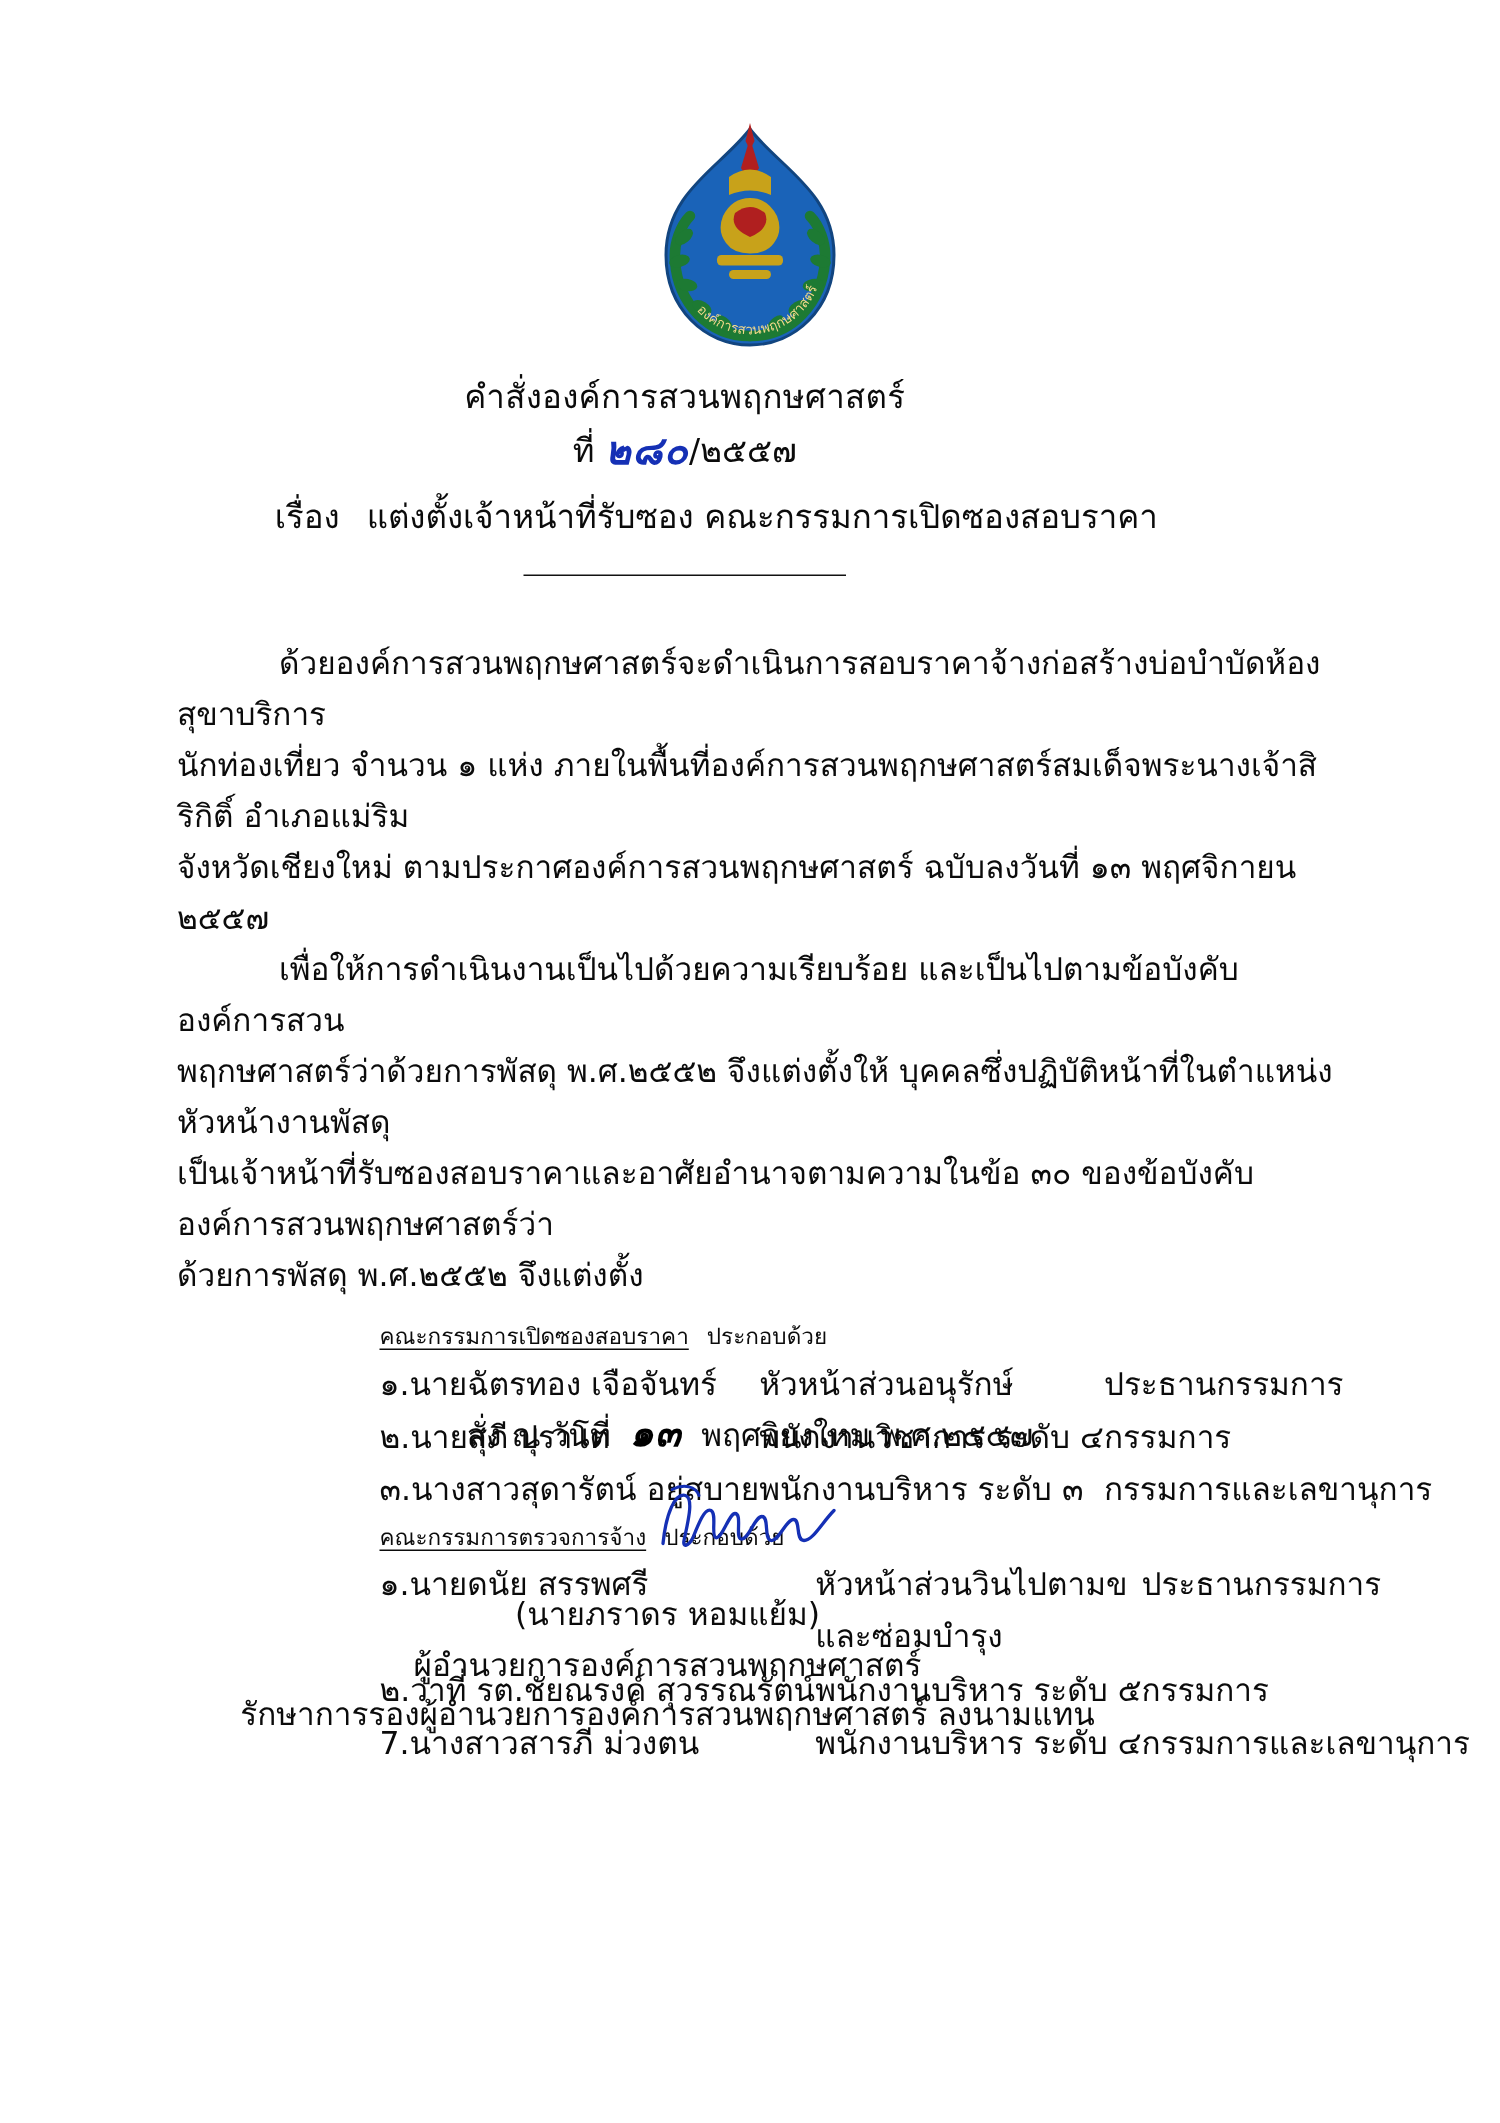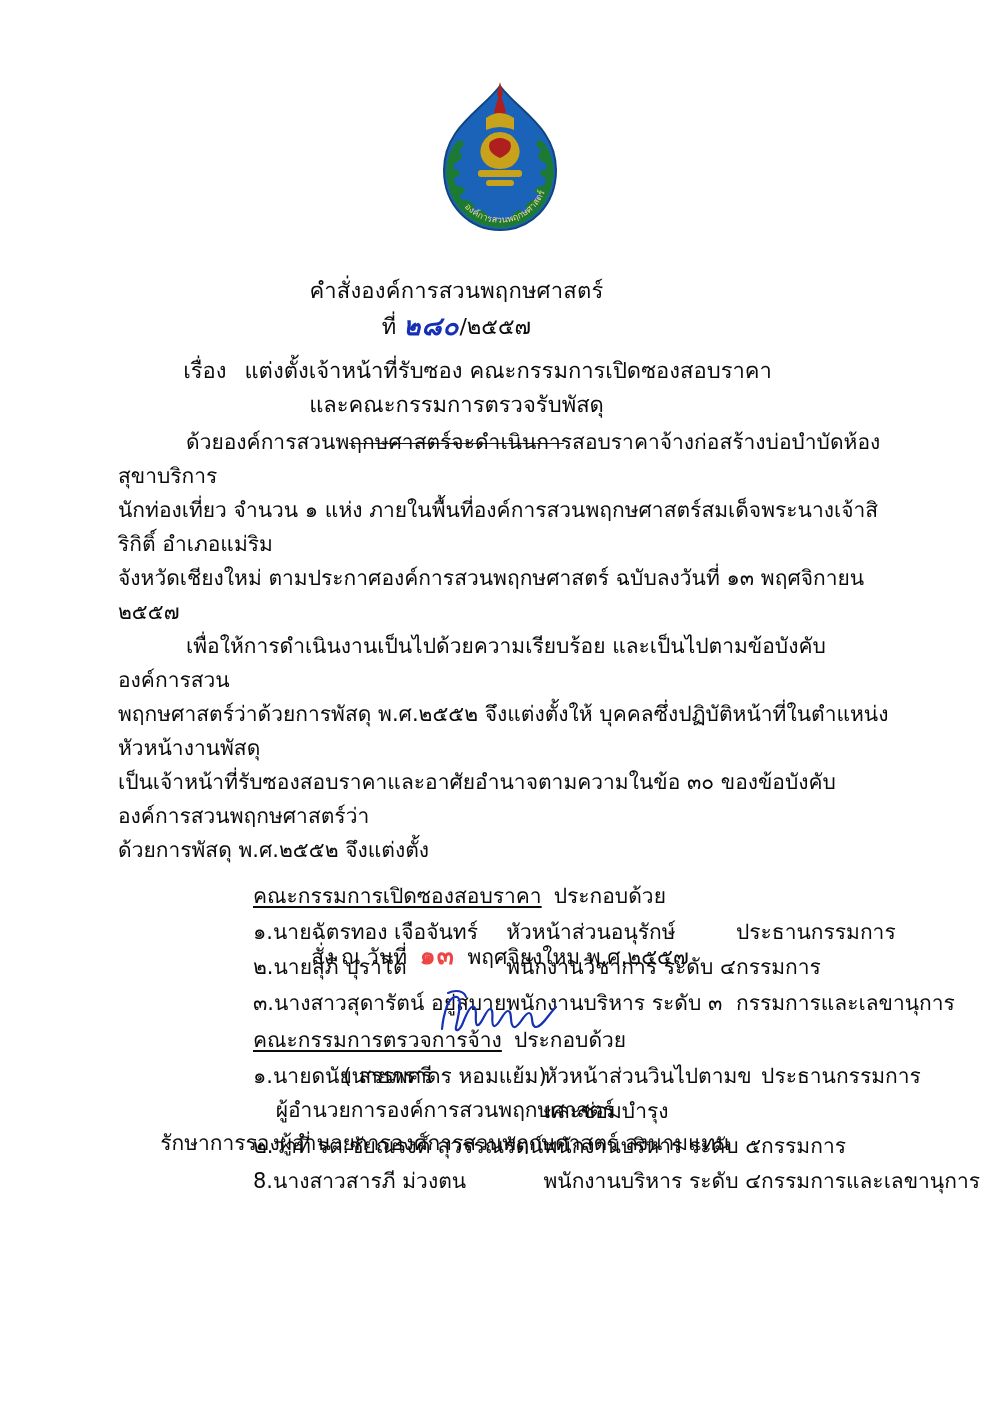--- a/index.html
+++ b/index.html
@@ -40,21 +40,20 @@
   .emblem svg { display:block; }
 
   
   .header {
     position: absolute;
     top: 250px;
     left: 0;
     width: 913px;
     text-align: center;
     line-height: 1.42;
-    margin-top: 25px;
   }
   .doc-title {
     font-size: 22px;
     letter-spacing: .2px;
   }
   .doc-number {
     font-size: 22px;
     margin-top: 2px;
   }
   .doc-number .hand {
@@ -95,21 +94,21 @@
   .para { text-indent: 0; }
   .para p { margin: 0; }
   .indent { display:inline-block; width: 68px; }
 
   
   .committee {
     margin-top: 12px;
     margin-left: 135px;
   }
   .comm-head {
-    font-size: 21px;
+    font-size: 15px;
     margin-bottom: 2px;
   }
   .comm-head .u {
     text-decoration: underline;
     text-underline-offset: 3px;
   }
   .comm-head .after { margin-left: 12px; }
 
   table.members {
     border-collapse: collapse;
@@ -129,22 +128,23 @@
   .dateline {
     position: absolute;
     top: 935px;
     left: 0;
     width: 1000px;
     text-align: center;
     font-size: 21px;
   }
   .dateline .hand {
     font-family: "DejaVu Serif", "Liberation Serif", serif;
-    color: #ef4444;
+    color: #000000;
     font-weight: 700;
+    font-style: italic;
     font-size: 25px;
     letter-spacing: 1px;
     margin: 0 6px;
   }
 
   
   .signature {
     position: absolute;
     top: 985px;
     left: 0;
@@ -214,21 +214,20 @@
 
   <div class="header">
     <div class="doc-title">คำสั่งองค์การสวนพฤกษศาสตร์</div>
     <div class="doc-number">
       <span>ที่</span>
       <span class="hand">๒๘๐</span><span>/๒๕๕๗</span>
     </div>
     <div class="doc-subject">
       <span class="lbl">เรื่อง</span><span>แต่งตั้งเจ้าหน้าที่รับซอง คณะกรรมการเปิดซองสอบราคา</span>
     </div>
-    <div class="doc-subject2">และคณะกรรมการตรวจรับพัสดุ</div>
     <div class="rule"></div>
   </div>
 
   <div class="body">
     <div class="para">
       <p><span class="indent"></span><span>ด้วยองค์การสวนพฤกษศาสตร์จะดำเนินการสอบราคาจ้างก่อสร้างบ่อบำบัดห้องสุขาบริการ</span></p>
       <p><span>นักท่องเที่ยว จำนวน ๑ แห่ง  ภายในพื้นที่องค์การสวนพฤกษศาสตร์สมเด็จพระนางเจ้าสิริกิติ์ อำเภอแม่ริม</span></p>
       <p><span>จังหวัดเชียงใหม่ ตามประกาศองค์การสวนพฤกษศาสตร์ ฉบับลงวันที่ ๑๓ พฤศจิกายน ๒๕๕๗</span></p>
       <p><span class="indent"></span><span>เพื่อให้การดำเนินงานเป็นไปด้วยความเรียบร้อย และเป็นไปตามข้อบังคับองค์การสวน</span></p>
       <p><span>พฤกษศาสตร์ว่าด้วยการพัสดุ พ.ศ.๒๕๕๒ จึงแต่งตั้งให้ บุคคลซึ่งปฏิบัติหน้าที่ในตำแหน่ง หัวหน้างานพัสดุ</span></p>
@@ -276,21 +275,21 @@
             <td class="c-name"></td>
             <td class="c-pos">และซ่อมบำรุง</td>
             <td class="c-role"></td>
           </tr>
           <tr>
             <td class="c-name">๒.ว่าที่ รต.ชัยณรงค์  สุวรรณรัตน์</td>
             <td class="c-pos">พนักงานบริหาร ระดับ ๕</td>
             <td class="c-role">กรรมการ</td>
           </tr>
           <tr>
-            <td class="c-name">8.นางสาวสารภี  ม่วงตน</td>
+            <td class="c-name">7.นางสาวสารภี  ม่วงตน</td>
             <td class="c-pos">พนักงานบริหาร ระดับ ๔</td>
             <td class="c-role">กรรมการและเลขานุการ</td>
           </tr>
         </tbody>
       </table>
     </div>
   </div>
 
   <div class="dateline">
     <span>สั่ง  ณ  วันที่</span>

